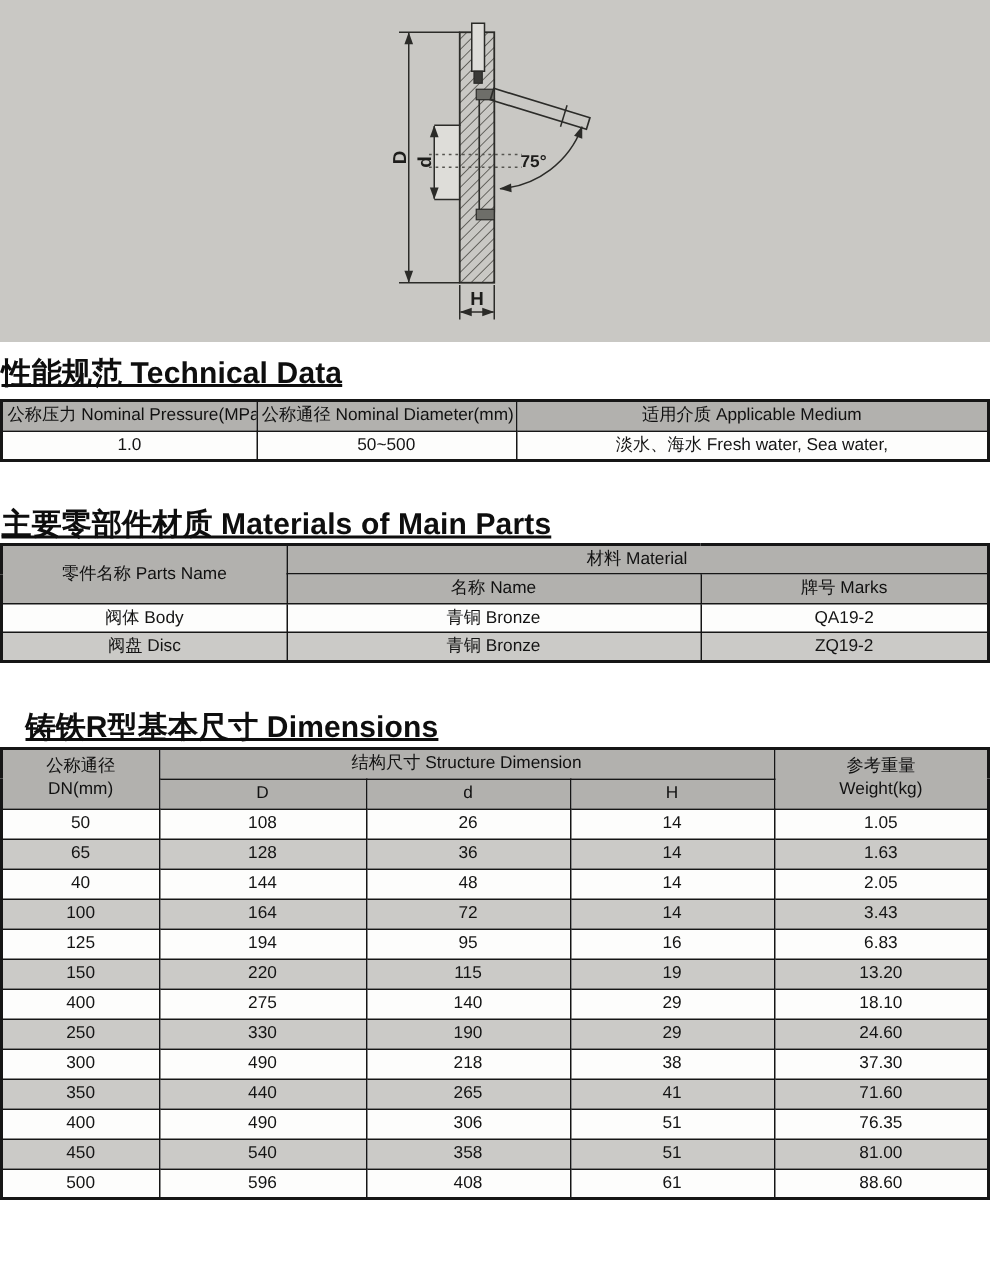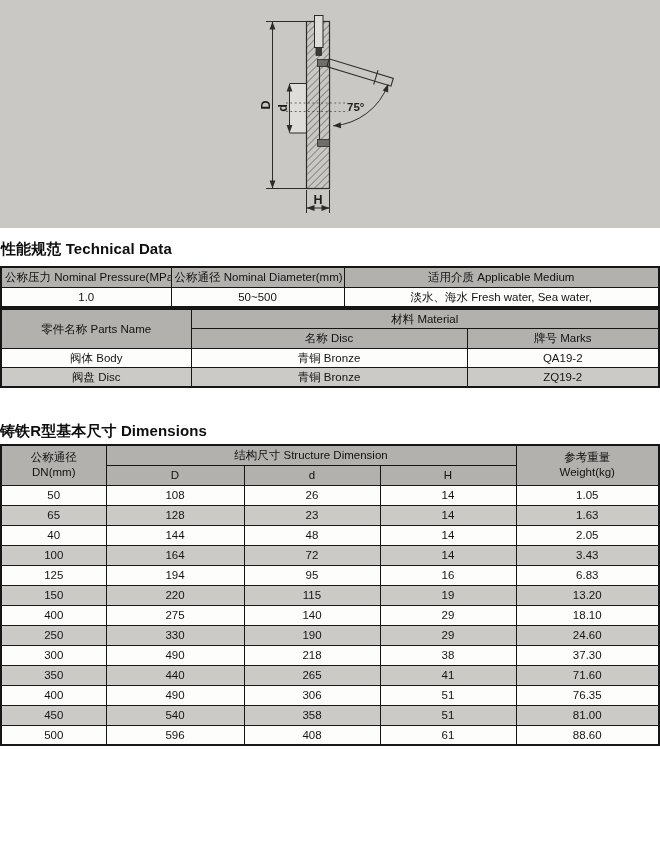--- a/index.html
+++ b/index.html
@@ -19,25 +19,25 @@
   .page{width:660px}
   
   .drawing{width:660px;height:228px;background:var(--drawing-bg)}
   .drawing svg{display:block}
   .svg-bg{fill:var(--drawing-bg)}
   .dline{stroke:#2b2b28;stroke-width:1;fill:none}
   .dlabel{font:bold 12.5px "Liberation Sans","DejaVu Sans",sans-serif;fill:#1d1d1b}
   .alabel{font:bold 11.5px "Liberation Sans","DejaVu Sans",sans-serif;fill:#1d1d1b}
   
   .sec-title{
-    font-size:15px;line-height:18px;font-weight:bold;color:#0e0e0e;
-    margin:12px 0 8px 1px;letter-spacing:.1px;
+    font-size:20px;line-height:18px;font-weight:bold;color:#0e0e0e;
+    margin:12px 0 8px 1px;letter-spacing:.1px;text-decoration:underline;
   }
   .sec-title.t2{margin:33px 0 3px 1px}
-  .sec-title.t3{margin:34px 0 4px 0}
+  .sec-title.t3{margin:34px 0 4px 17px}
   
   table.tbl{
     width:660px;border-collapse:collapse;table-layout:fixed;
     border:2px solid var(--border);
     font-size:11.5px;
   }
   .tbl th,.tbl td{
     border:1.5px solid var(--border);
     text-align:center;vertical-align:middle;
     padding:0 3px;height:20px;line-height:1.25;
@@ -136,33 +136,34 @@
         <tr>
           <td>1.0</td>
           <td>50~500</td>
           <td>淡水、海水 Fresh water, Sea water,</td>
         </tr>
       </tbody>
     </table>
   </section>
 
   <section>
+    <h2 class="sec-title t2">主要零部件材质 Materials of Main Parts</h2>
     <table class="tbl t-mat">
       <colgroup>
           <col style="width:190px">
           <col style="width:276px">
           <col>
         </colgroup>
       <thead>
         <tr>
           <th rowspan="2">零件名称 Parts Name</th>
           <th colspan="2">材料 Material</th>
         </tr>
         <tr>
-          <th>名称 Disc</th>
+          <th>名称 Name</th>
           <th>牌号 Marks</th>
         </tr>
       </thead>
       <tbody>
           <tr>
             <td>阀体 Body</td>
             <td>青铜 Bronze</td>
             <td>QA19-2</td>
           </tr>
           <tr class="alt">
@@ -210,21 +211,21 @@
           <tr>
             <td>50</td>
             <td>108</td>
             <td>26</td>
             <td>14</td>
             <td>1.05</td>
           </tr>
           <tr class="alt">
             <td>65</td>
             <td>128</td>
-            <td>23</td>
+            <td>36</td>
             <td>14</td>
             <td>1.63</td>
           </tr>
           <tr>
             <td>40</td>
             <td>144</td>
             <td>48</td>
             <td>14</td>
             <td>2.05</td>
           </tr>

